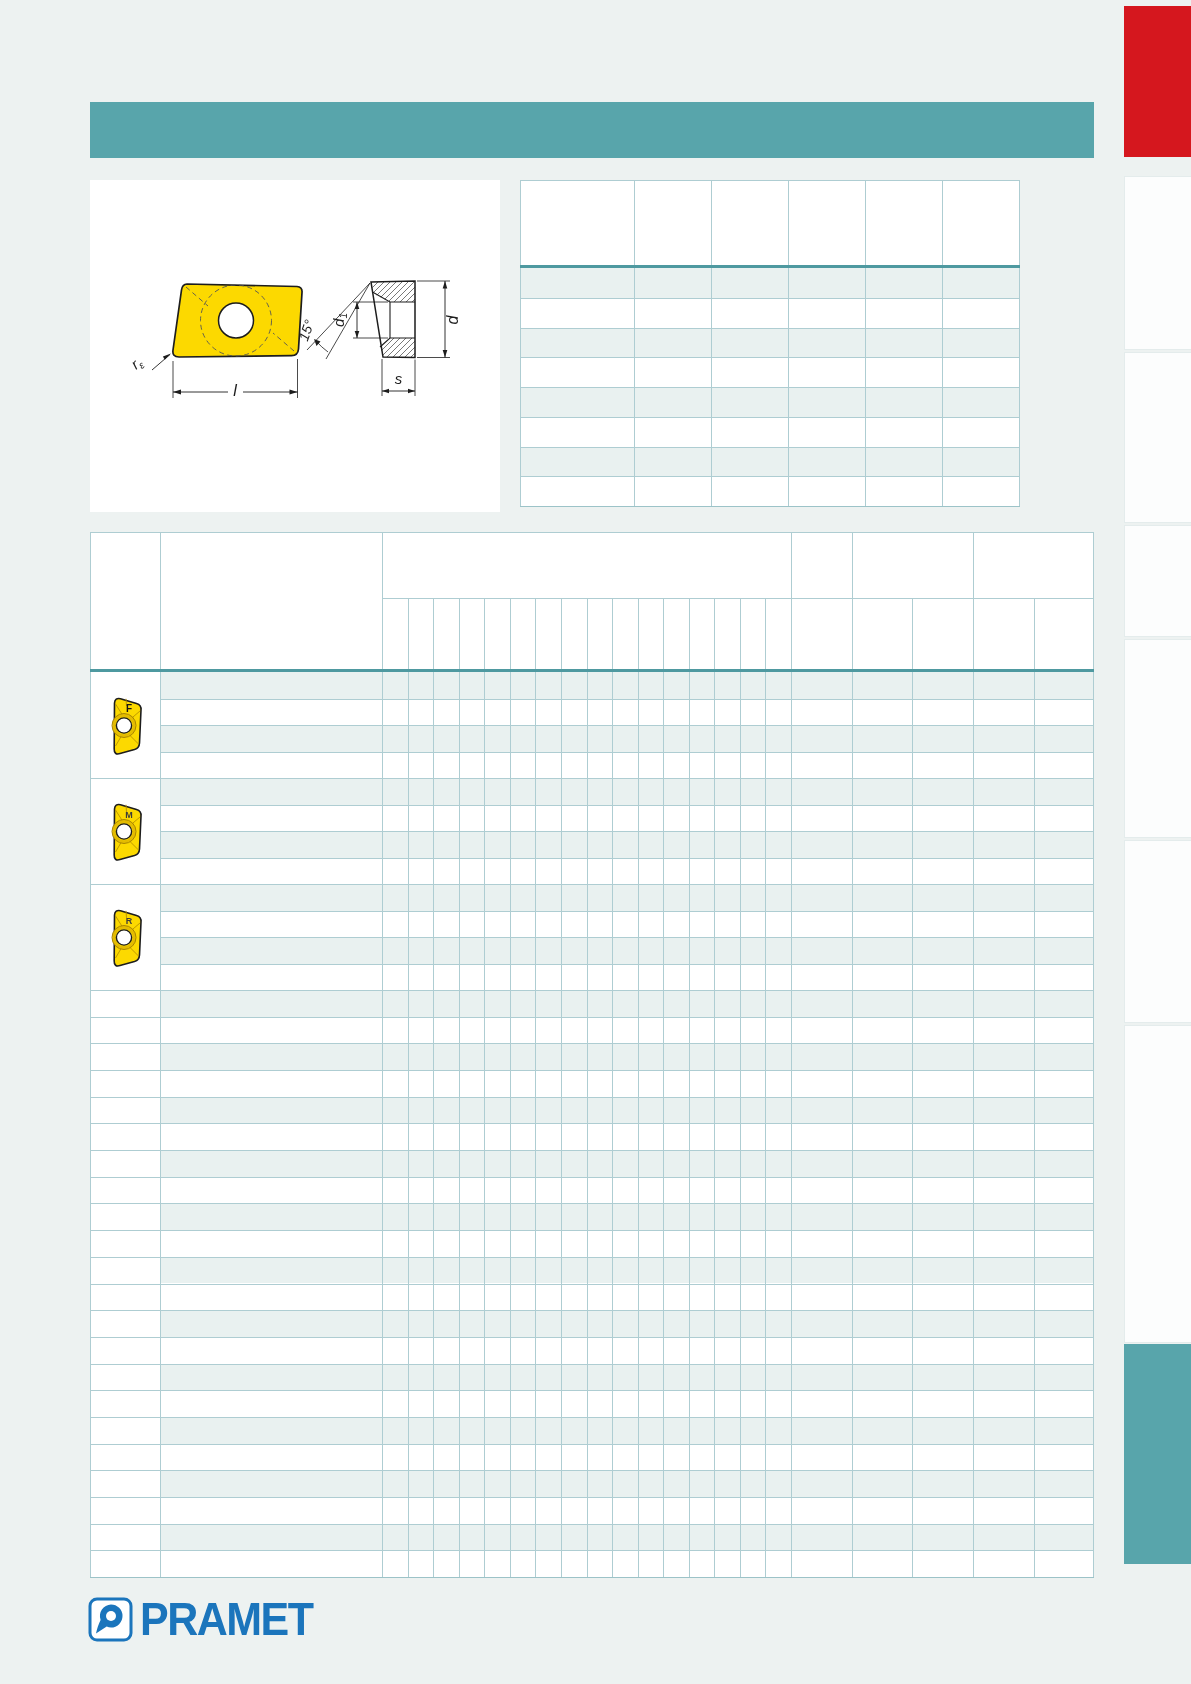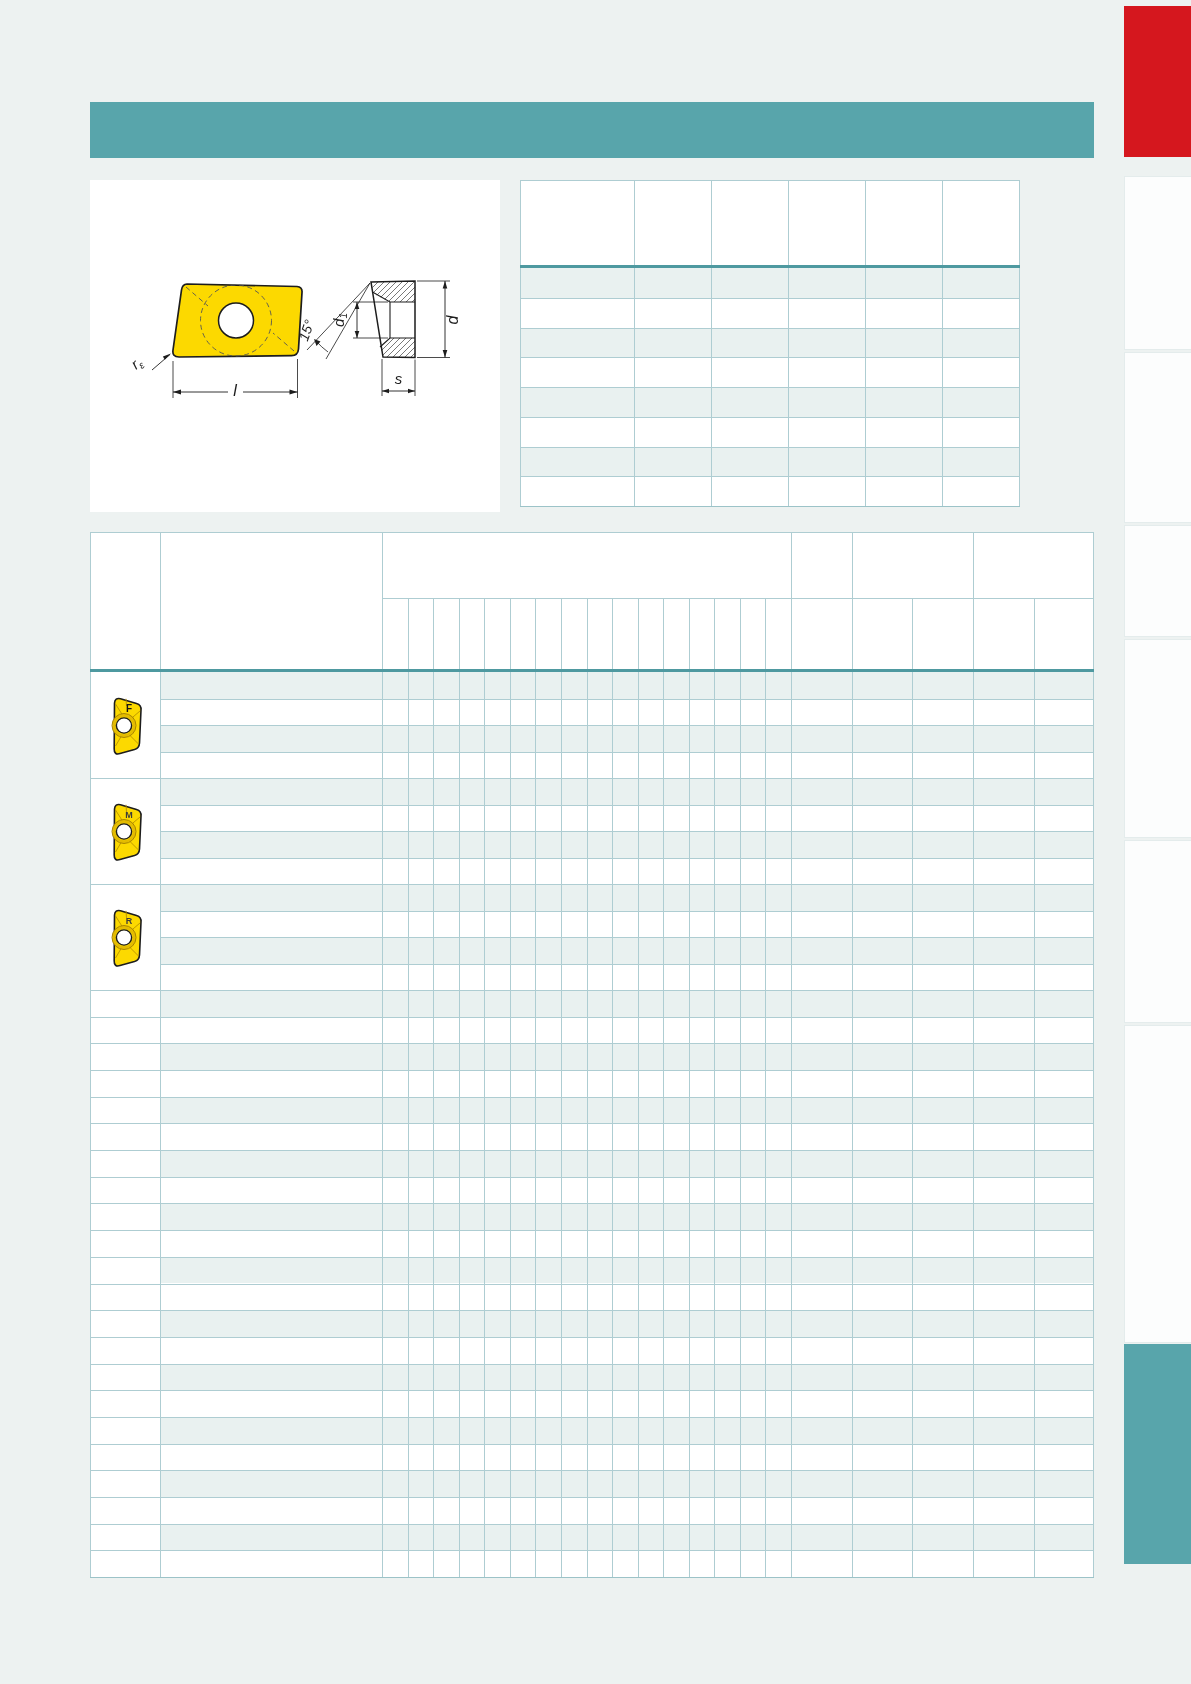--- a/index.html
+++ b/index.html
@@ -253,14 +253,22 @@
     <svg width="40" height="64" viewBox="0 0 40 64">
       <path d="M8.5 9 Q9 3.5 14.5 4.8 L30.5 9.5 Q35.5 11 35 16 L33.5 49 Q33.3 54 28.5 55.5 L14 59.6 Q8 61.2 8.2 55 Z" fill="#fcd900" stroke="#1d1d1d" stroke-width="1.6"></path>
       <path d="M9.5 10 L16.5 21 M34 17 L24 25.5 M9.5 52 L16 41 M32.5 50 L23.5 41 M20 4.8 L20.5 12" stroke="#b89200" stroke-width="0.9" fill="none"></path>
       <circle cx="18" cy="31.5" r="10.3" fill="none" stroke="#e4bc00" stroke-width="3"></circle>
       <circle cx="18" cy="31.5" r="12" fill="none" stroke="#a98500" stroke-width="1"></circle>
       <circle cx="18" cy="31.5" r="7.6" fill="#ffffff" stroke="#1d1d1d" stroke-width="1.4"></circle>
       <text x="23" y="17.5" font-size="9" font-weight="bold" fill="#3c3c3c" text-anchor="middle">R</text>
     </svg>
   </div>
 
+  <div class="logo">
+    <svg width="45" height="45" viewBox="0 0 45 45">
+      <rect x="2" y="2" width="41" height="41" rx="7" fill="#ffffff" stroke="#1b75bc" stroke-width="3"></rect>
+      <path d="M23 7.5 a11.5 11.5 0 0 1 0 23 c-1.5 0 -3 -0.3 -4.3 -0.9 L8 36.5 c1 -5 2.5 -9.5 4.6 -13.6 A11.5 11.5 0 0 1 23 7.5 Z" fill="#1b75bc"></path>
+      <circle cx="23" cy="19" r="5" fill="#ffffff"></circle>
+    </svg>
+    <span class="logo-text">PRAMET</span>
+  </div>
 
 </div>
 
 </body></html>

